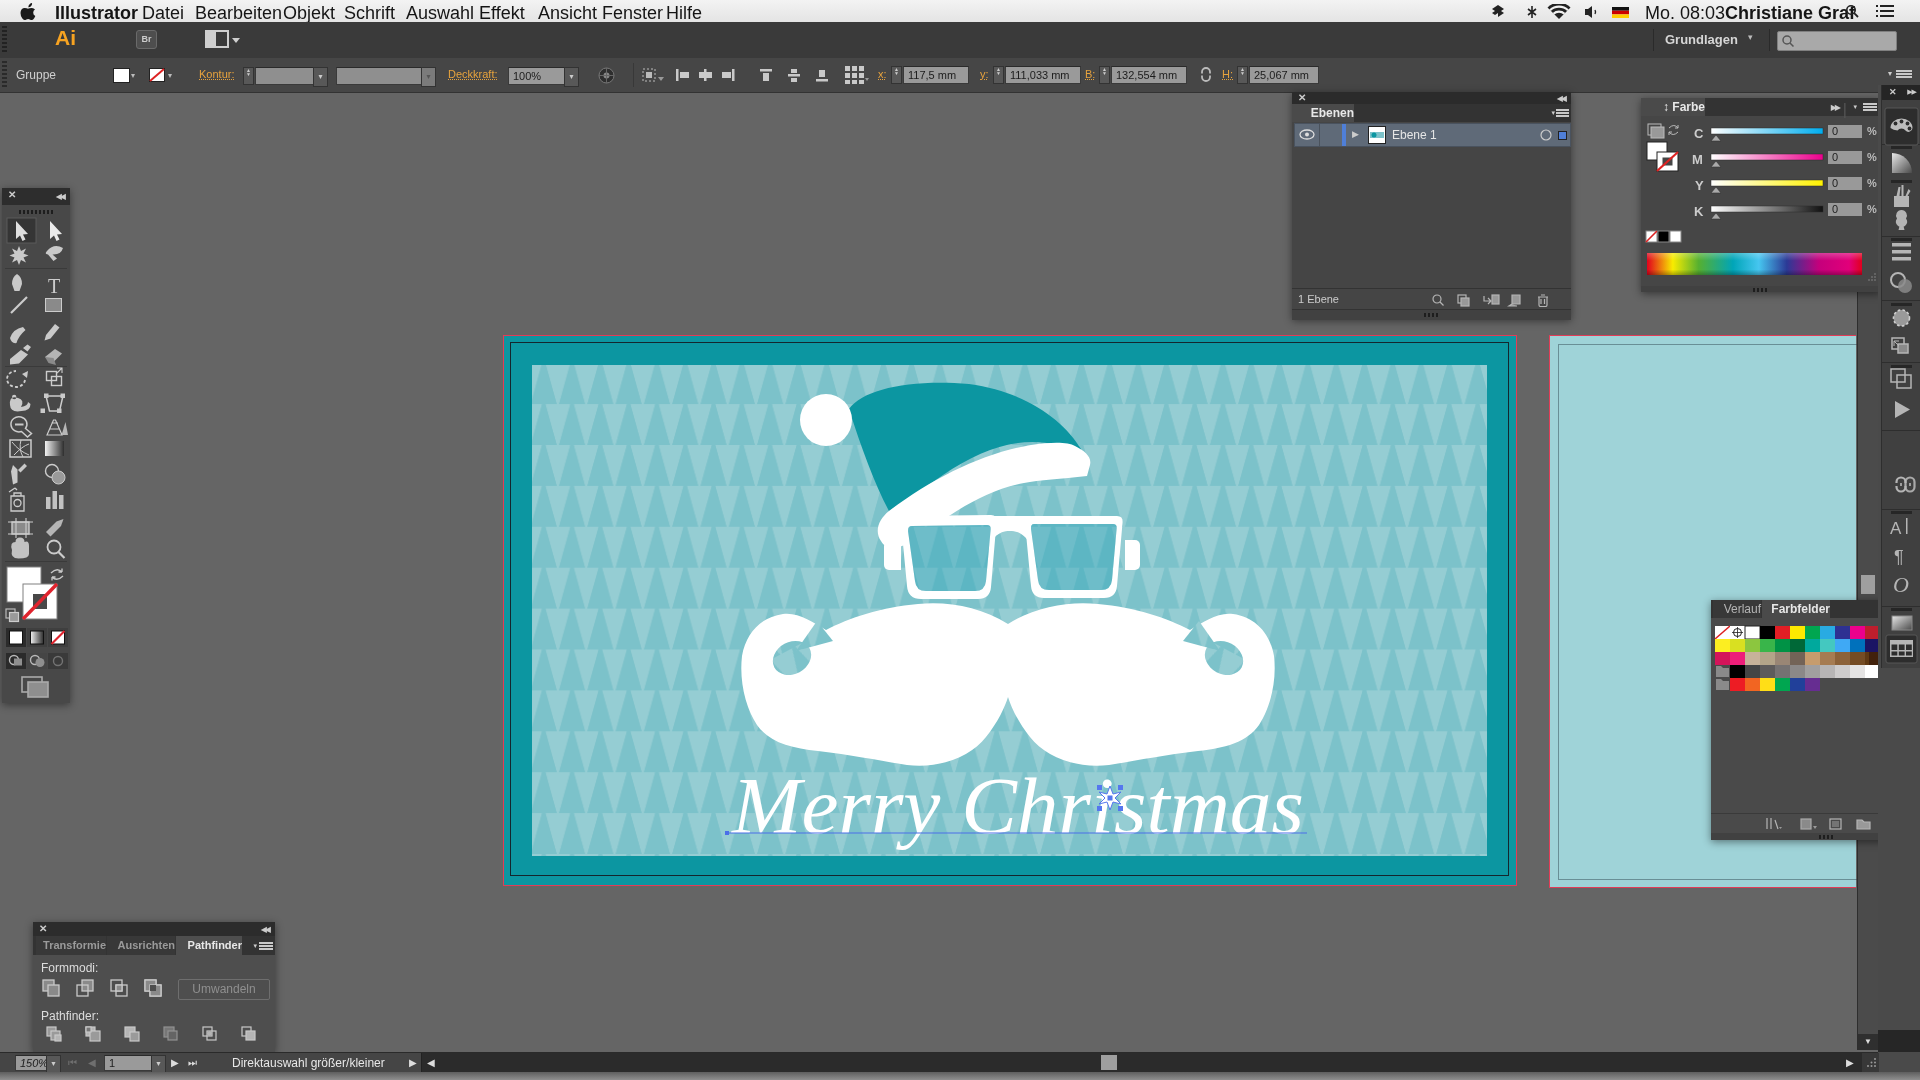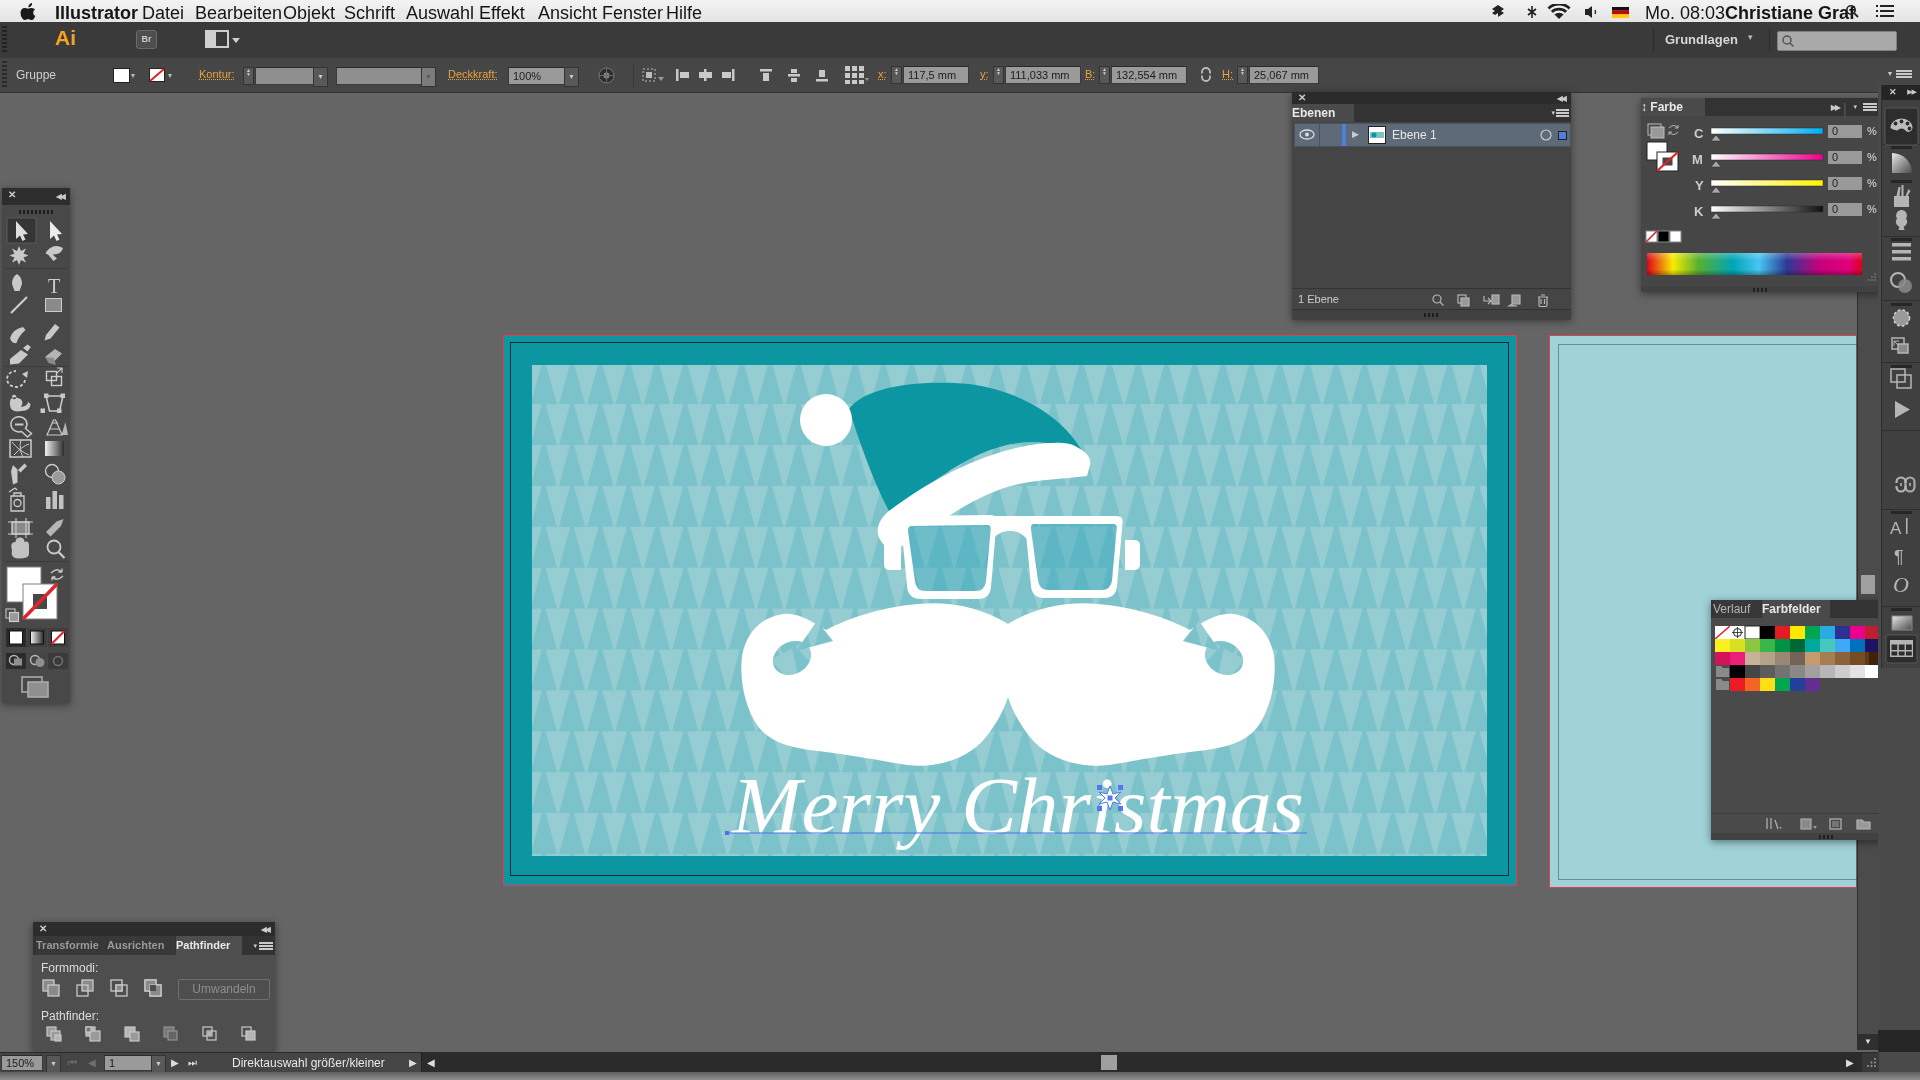--- a/index.html
+++ b/index.html
@@ -2,21 +2,21 @@
 <html><head>
 <meta charset="utf-8">
 <style>
 html,body{margin:0;padding:0;}
 #root{position:relative;width:1920px;height:1080px;background:#656565;overflow:hidden;font-family:"Liberation Sans",sans-serif;}
 .abs{position:absolute;}
 .pnl{position:absolute;background:#4a4a4a;box-shadow:0 2px 8px rgba(0,0,0,.45);}
 .phead{position:absolute;left:0;top:0;right:0;height:13px;background:#2d2d2d;color:#bbb;}
 .px{position:absolute;left:6px;top:1px;font-size:10px;color:#ccc;font-weight:bold;}
 .parr{position:absolute;right:6px;top:2px;font-size:8px;color:#ccc;letter-spacing:-2px;}
-.tab{position:absolute;font-size:12px;color:#b5b5b5;background:#383838;text-align:left;}
+.tab{position:absolute;font-size:12px;color:#b5b5b5;background:#383838;text-align:right;}
 .tab.on{background:#4a4a4a;color:#e8e8e8;font-weight:bold;}
 .menuicon{position:absolute;width:16px;height:9px;}
 .menuicon div{height:1.5px;background:#c9c9c9;margin-bottom:1.5px;}
 .grip{position:absolute;height:4px;background-image:repeating-linear-gradient(90deg,#1e1e1e 0 2px,transparent 2px 4px);}
 .fieldbox{position:absolute;background:#9a9a9a;color:#1c1c1c;font-size:11px;line-height:16px;padding-left:4px;border:1px solid #3a3a3a;border-top-color:#2a2a2a;}
 .olbl{color:#e8a33d;font-size:11px;text-decoration:underline;text-decoration-style:dotted;}
 .stepper{position:absolute;width:9px;height:16px;background:#585858;color:#ccc;font-size:5px;line-height:4px;text-align:center;border:1px solid #333;}
 </style>
 </head>
 <body>
@@ -837,21 +837,21 @@
           </g>
    <g transform="translate(209,2)">
             <rect x="0" y="0" width="9" height="9"></rect>
             <rect x="4" y="4" width="9" height="9" fill="#b5b5b5"></rect>
           </g>
   </g>
  </svg>
 </div>
 
 <div class="abs" style="left:0;top:1052px;width:1878px;height:20px;background:#454545;border-top:1px solid #2a2a2a;">
- <span class="fieldbox" style="left:1px;top:2px;width:36px;height:14px;font-size:11px;line-height:14px;">150%</span>
+ <span class="fieldbox" style="left:15px;top:2px;width:36px;height:14px;font-size:11px;line-height:14px;font-style:italic;">150%</span>
  <span class="abs" style="left:46px;top:2px;width:13px;height:16px;background:#585858;border:1px solid #333;color:#ccc;font-size:7px;text-align:center;line-height:16px;">▼</span>
  <span class="abs" style="left:68px;top:4px;color:#6f6f6f;font-size:10px;">⏮</span>
  <span class="abs" style="left:88px;top:4px;color:#6f6f6f;font-size:10px;">◀</span>
  <span class="fieldbox" style="left:104px;top:2px;width:44px;height:14px;font-size:11px;line-height:14px;">1</span>
  <span class="abs" style="left:151px;top:2px;width:13px;height:16px;background:#585858;border:1px solid #333;color:#ccc;font-size:7px;text-align:center;line-height:16px;">▼</span>
  <span class="abs" style="left:171px;top:4px;color:#ddd;font-size:10px;">▶</span>
  <span class="abs" style="left:188px;top:4px;color:#ddd;font-size:10px;">⏭</span>
  <span class="abs" style="left:232px;top:3px;color:#e8e8e8;font-size:12px;">Direktauswahl größer/kleiner</span>
  <span class="abs" style="left:409px;top:4px;color:#ddd;font-size:10px;">▶</span>
  <div class="abs" style="left:421px;top:0;width:1457px;height:20px;background:#2b2b2b;border-left:1px solid #222;">

